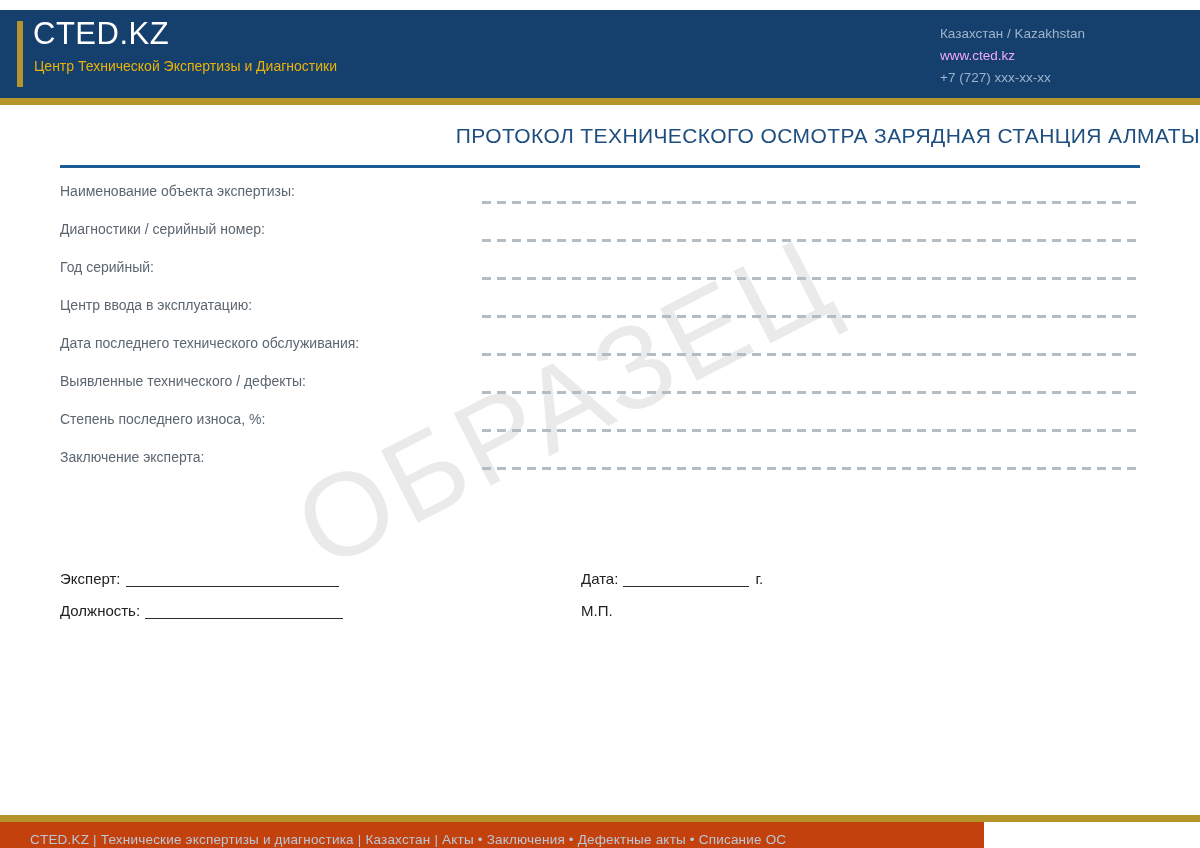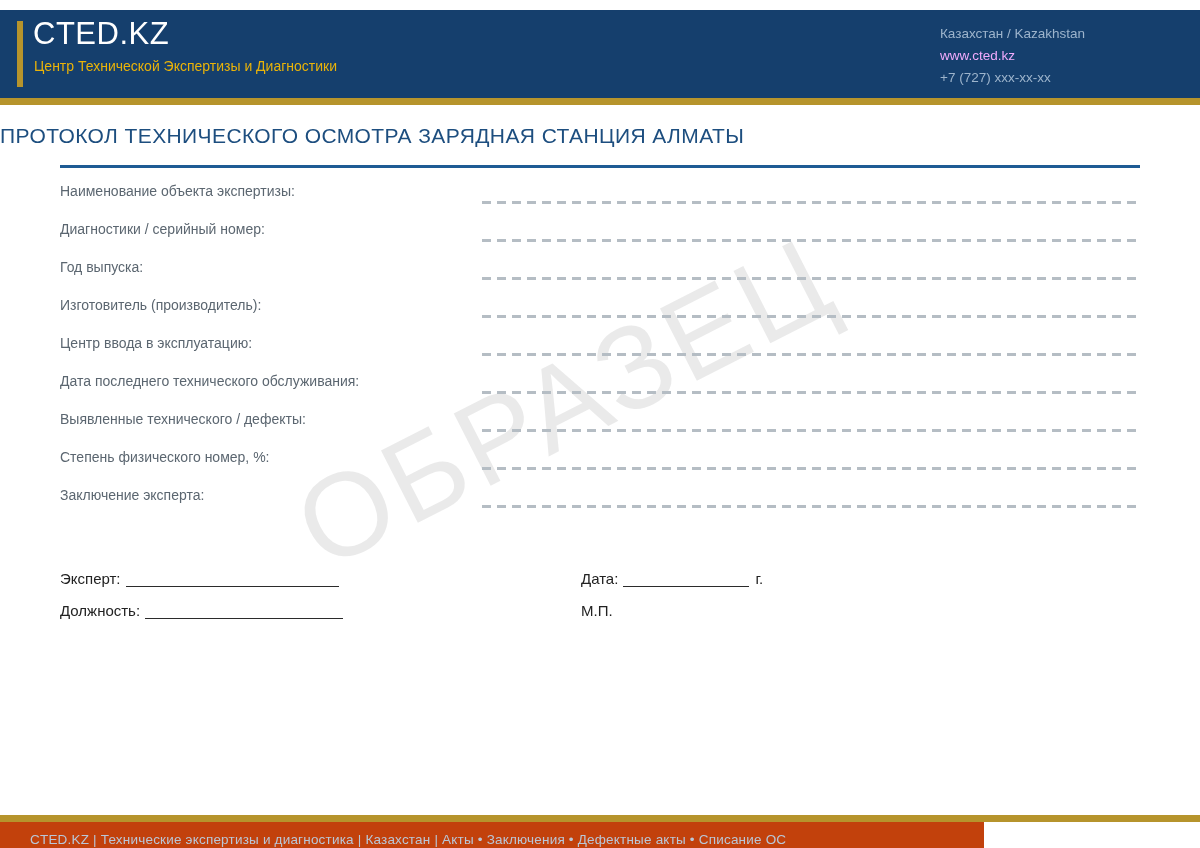--- a/index.html
+++ b/index.html
@@ -15,21 +15,21 @@
   .header-accent { position:absolute; left:17px; top:11px; width:6px; height:66px; background:#b6942c; }
   .brand { position:absolute; left:33px; top:6px; font-size:31px; font-weight:500; color:#ffffff; letter-spacing:0.5px; }
   .tagline { position:absolute; left:34px; top:48px; font-size:14px; color:#eab308; }
   .contact { position:absolute; left:940px; top:13px; font-size:13.5px; line-height:22px; color:#9db4cc; }
   .contact .website { color:#f0abfc; text-decoration:none; display:block; cursor:pointer; }
   .gold-stripe-top { position:absolute; top:88px; left:0; width:1200px; height:7px; background:#b6942c; }
 
   
   .doc-title {
     position:absolute; top:113px; left:0; width:1200px;
-    text-align:left; font-size:21px; letter-spacing:0.4px;
+    text-align:right; font-size:21px; letter-spacing:0.4px;
     color:#1d4e7f; line-height:26px;
   }
   .title-rule { position:absolute; top:155px; left:60px; width:1080px; height:3px; background:#1e5b94; }
 
   
   .form-rows { position:absolute; top:164px; left:0; width:1200px; }
   .form-row { position:relative; height:38px; }
   .field-label { position:absolute; left:60px; top:9px; font-size:14px; color:#5b6670; }
   .field-line {
     position:absolute; left:482px; width:658px; top:27px; height:3px;
@@ -88,41 +88,37 @@
   <div class="form-rows" id="form-rows">
       <div class="form-row">
         <span class="field-label">Наименование объекта экспертизы:</span>
         <span class="field-line"></span>
       </div>
       <div class="form-row">
         <span class="field-label">Диагностики / серийный номер:</span>
         <span class="field-line"></span>
       </div>
       <div class="form-row">
-        <span class="field-label">Год выпуска:</span>
-        <span class="field-line"></span>
-      </div>
-      <div class="form-row">
-        <span class="field-label">Изготовитель (производитель):</span>
+        <span class="field-label">Год серийный:</span>
         <span class="field-line"></span>
       </div>
       <div class="form-row">
         <span class="field-label">Центр ввода в эксплуатацию:</span>
         <span class="field-line"></span>
       </div>
       <div class="form-row">
         <span class="field-label">Дата последнего технического обслуживания:</span>
         <span class="field-line"></span>
       </div>
       <div class="form-row">
         <span class="field-label">Выявленные технического / дефекты:</span>
         <span class="field-line"></span>
       </div>
       <div class="form-row">
-        <span class="field-label">Степень физического номер, %:</span>
+        <span class="field-label">Степень последнего износа, %:</span>
         <span class="field-line"></span>
       </div>
       <div class="form-row">
         <span class="field-label">Заключение эксперта:</span>
         <span class="field-line"></span>
       </div>
     </div>
 
   <div class="sig-row sig-row-2">
     <span class="sig-left">

